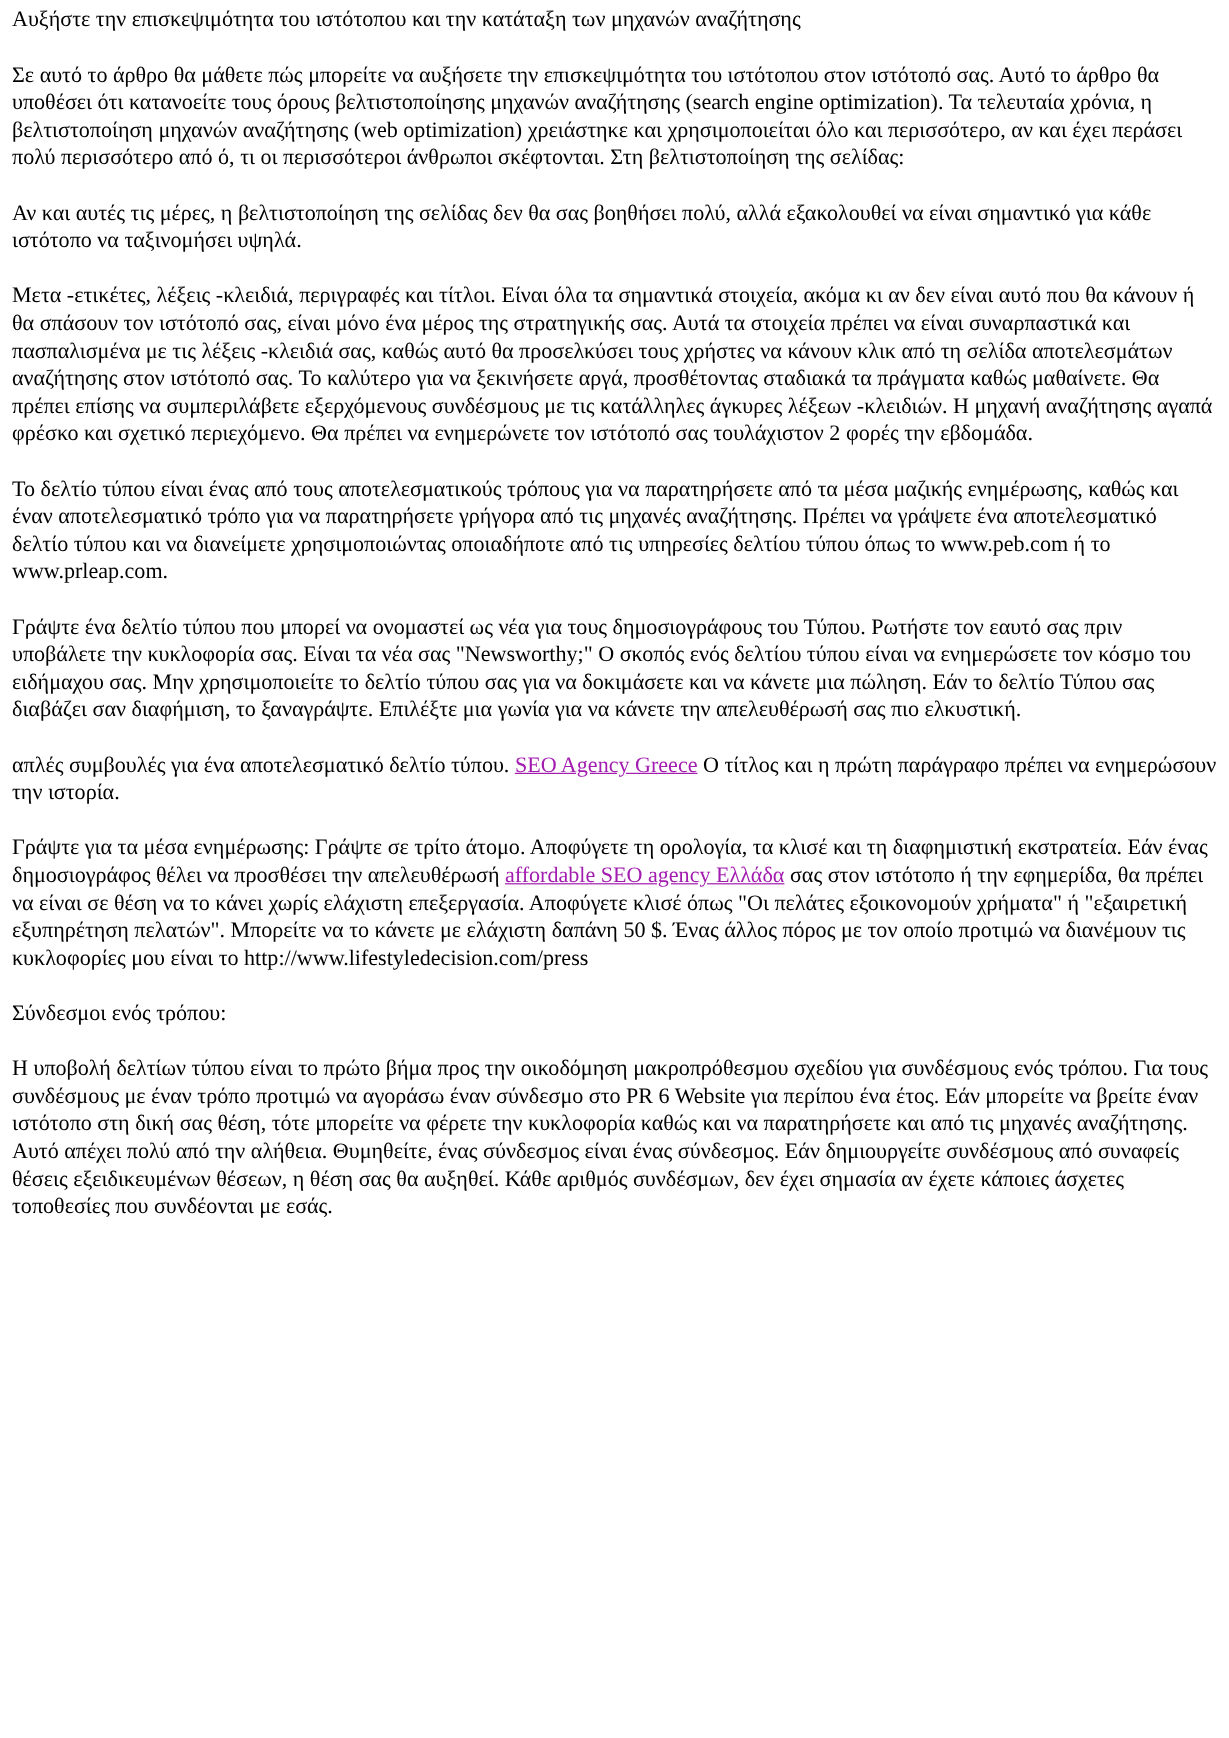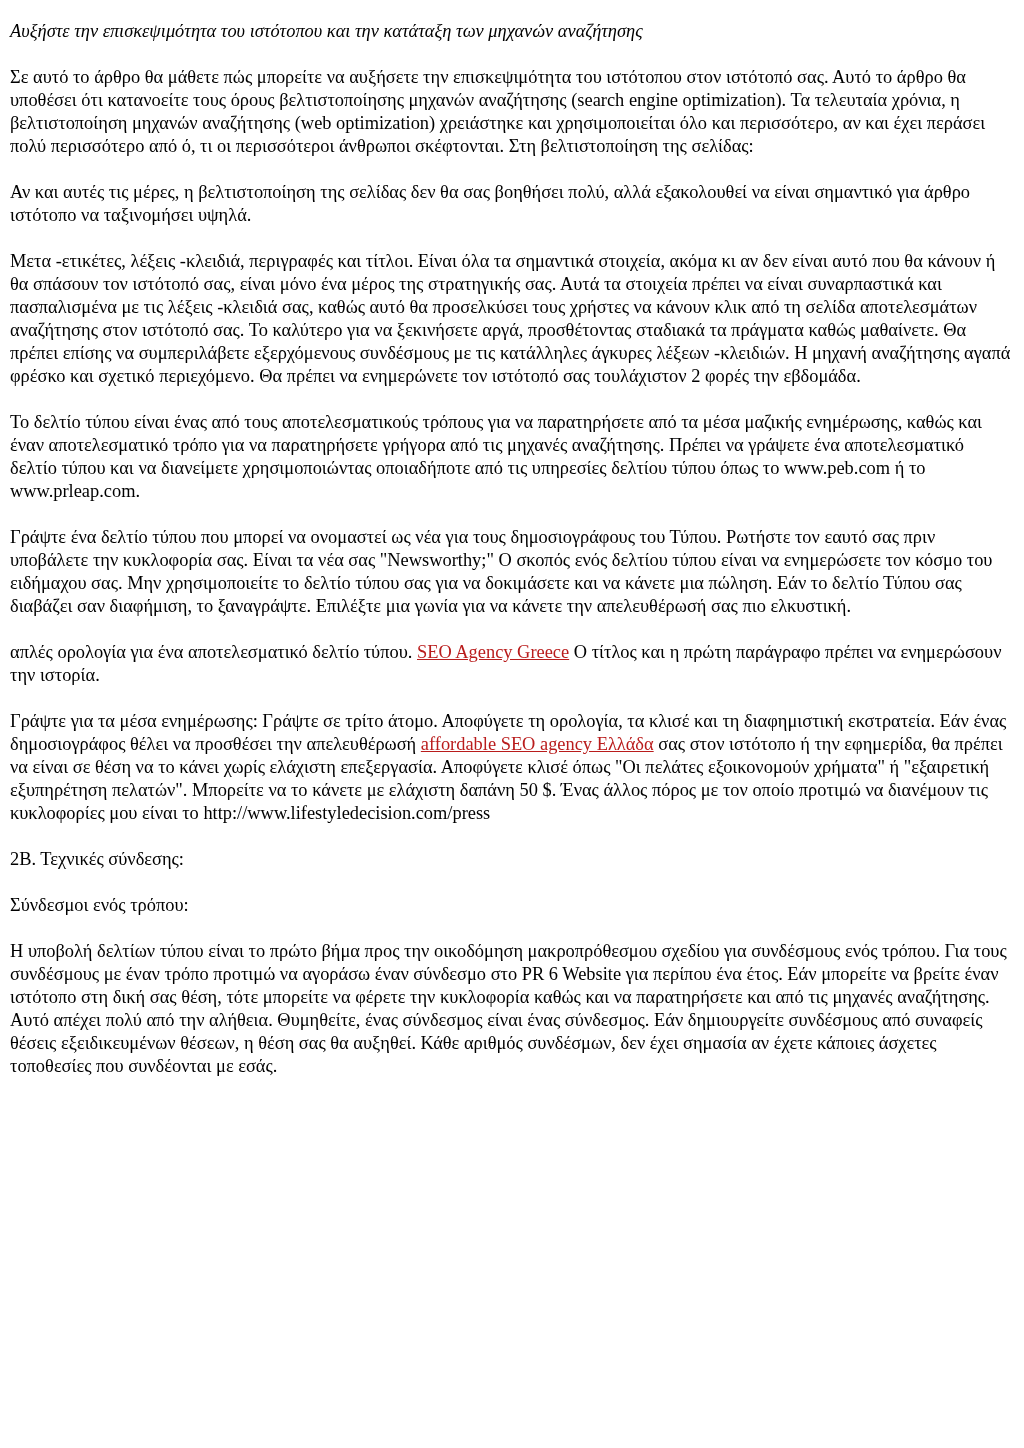--- a/index.html
+++ b/index.html
@@ -7,31 +7,30 @@
       width: 1024px;
       height: 1448px;
       overflow: hidden;
       font-family: "Liberation Serif", serif;
       font-size: 18.4px;
       line-height: 23px;
       color: #000000;
     }
     .page { padding: 2px 10px 0 10px; }
     p { margin: 0 0 23px 0; }
-    p.first { margin-top: 18px; font-style: italic; }
-    a { color: #b91c1c; text-decoration: underline; }
+    p.first { margin-top: 3px; }
+    a { color: #a21caf; text-decoration: underline; }
   </style>
 </head>
 <body>
 
 <div class="page">
   <p class="first">Αυξήστε την επισκεψιμότητα του ιστότοπου και την κατάταξη των μηχανών αναζήτησης</p>
   <p>Σε αυτό το άρθρο θα μάθετε πώς μπορείτε να αυξήσετε την επισκεψιμότητα του ιστότοπου στον ιστότοπό σας. Αυτό το άρθρο θα υποθέσει ότι κατανοείτε τους όρους βελτιστοποίησης μηχανών αναζήτησης (search engine optimization). Τα τελευταία χρόνια, η βελτιστοποίηση μηχανών αναζήτησης (web optimization) χρειάστηκε και χρησιμοποιείται όλο και περισσότερο, αν και έχει περάσει πολύ περισσότερο από ό, τι οι περισσότεροι άνθρωποι σκέφτονται. Στη βελτιστοποίηση της σελίδας:</p>
-  <p>Αν και αυτές τις μέρες, η βελτιστοποίηση της σελίδας δεν θα σας βοηθήσει πολύ, αλλά εξακολουθεί να είναι σημαντικό για άρθρο ιστότοπο να ταξινομήσει υψηλά.</p>
+  <p>Αν και αυτές τις μέρες, η βελτιστοποίηση της σελίδας δεν θα σας βοηθήσει πολύ, αλλά εξακολουθεί να είναι σημαντικό για κάθε ιστότοπο να ταξινομήσει υψηλά.</p>
   <p>Μετα -ετικέτες, λέξεις -κλειδιά, περιγραφές και τίτλοι. Είναι όλα τα σημαντικά στοιχεία, ακόμα κι αν δεν είναι αυτό που θα κάνουν ή θα σπάσουν τον ιστότοπό σας, είναι μόνο ένα μέρος της στρατηγικής σας. Αυτά τα στοιχεία πρέπει να είναι συναρπαστικά και πασπαλισμένα με τις λέξεις -κλειδιά σας, καθώς αυτό θα προσελκύσει τους χρήστες να κάνουν κλικ από τη σελίδα αποτελεσμάτων αναζήτησης στον ιστότοπό σας. Το καλύτερο για να ξεκινήσετε αργά, προσθέτοντας σταδιακά τα πράγματα καθώς μαθαίνετε. Θα πρέπει επίσης να συμπεριλάβετε εξερχόμενους συνδέσμους με τις κατάλληλες άγκυρες λέξεων -κλειδιών. Η μηχανή αναζήτησης αγαπά φρέσκο και σχετικό περιεχόμενο. Θα πρέπει να ενημερώνετε τον ιστότοπό σας τουλάχιστον 2 φορές την εβδομάδα.</p>
   <p>Το δελτίο τύπου είναι ένας από τους αποτελεσματικούς τρόπους για να παρατηρήσετε από τα μέσα μαζικής ενημέρωσης, καθώς και έναν αποτελεσματικό τρόπο για να παρατηρήσετε γρήγορα από τις μηχανές αναζήτησης. Πρέπει να γράψετε ένα αποτελεσματικό δελτίο τύπου και να διανείμετε χρησιμοποιώντας οποιαδήποτε από τις υπηρεσίες δελτίου τύπου όπως το www.peb.com ή το www.prleap.com.</p>
   <p>Γράψτε ένα δελτίο τύπου που μπορεί να ονομαστεί ως νέα για τους δημοσιογράφους του Τύπου. Ρωτήστε τον εαυτό σας πριν υποβάλετε την κυκλοφορία σας. Είναι τα νέα σας "Newsworthy;" Ο σκοπός ενός δελτίου τύπου είναι να ενημερώσετε τον κόσμο του ειδήμαχου σας. Μην χρησιμοποιείτε το δελτίο τύπου σας για να δοκιμάσετε και να κάνετε μια πώληση. Εάν το δελτίο Τύπου σας διαβάζει σαν διαφήμιση, το ξαναγράψτε. Επιλέξτε μια γωνία για να κάνετε την απελευθέρωσή σας πιο ελκυστική.</p>
-  <p><span>απλές ορολογία για ένα αποτελεσματικό δελτίο τύπου. </span><a href="#">SEO Agency Greece</a><span> Ο τίτλος και η πρώτη παράγραφο πρέπει να ενημερώσουν την ιστορία.</span></p>
+  <p><span>απλές συμβουλές για ένα αποτελεσματικό δελτίο τύπου. </span><a href="#">SEO Agency Greece</a><span> Ο τίτλος και η πρώτη παράγραφο πρέπει να ενημερώσουν την ιστορία.</span></p>
   <p><span>Γράψτε για τα μέσα ενημέρωσης: Γράψτε σε τρίτο άτομο. Αποφύγετε τη ορολογία, τα κλισέ και τη διαφημιστική εκστρατεία. Εάν ένας δημοσιογράφος θέλει να προσθέσει την απελευθέρωσή </span><a href="#">affordable SEO agency Ελλάδα</a><span> σας στον ιστότοπο ή την εφημερίδα, θα πρέπει να είναι σε θέση να το κάνει χωρίς ελάχιστη επεξεργασία. Αποφύγετε κλισέ όπως "Οι πελάτες εξοικονομούν χρήματα" ή "εξαιρετική εξυπηρέτηση πελατών". Μπορείτε να το κάνετε με ελάχιστη δαπάνη 50 $. Ένας άλλος πόρος με τον οποίο προτιμώ να διανέμουν τις κυκλοφορίες μου είναι το http://www.lifestyledecision.com/press</span></p>
-  <p>2Β. Τεχνικές σύνδεσης:</p>
   <p>Σύνδεσμοι ενός τρόπου:</p>
   <p>Η υποβολή δελτίων τύπου είναι το πρώτο βήμα προς την οικοδόμηση μακροπρόθεσμου σχεδίου για συνδέσμους ενός τρόπου. Για τους συνδέσμους με έναν τρόπο προτιμώ να αγοράσω έναν σύνδεσμο στο PR 6 Website για περίπου ένα έτος. Εάν μπορείτε να βρείτε έναν ιστότοπο στη δική σας θέση, τότε μπορείτε να φέρετε την κυκλοφορία καθώς και να παρατηρήσετε και από τις μηχανές αναζήτησης. Αυτό απέχει πολύ από την αλήθεια. Θυμηθείτε, ένας σύνδεσμος είναι ένας σύνδεσμος. Εάν δημιουργείτε συνδέσμους από συναφείς θέσεις εξειδικευμένων θέσεων, η θέση σας θα αυξηθεί. Κάθε αριθμός συνδέσμων, δεν έχει σημασία αν έχετε κάποιες άσχετες τοποθεσίες που συνδέονται με εσάς.</p>
 </div>
 
 </body></html>

